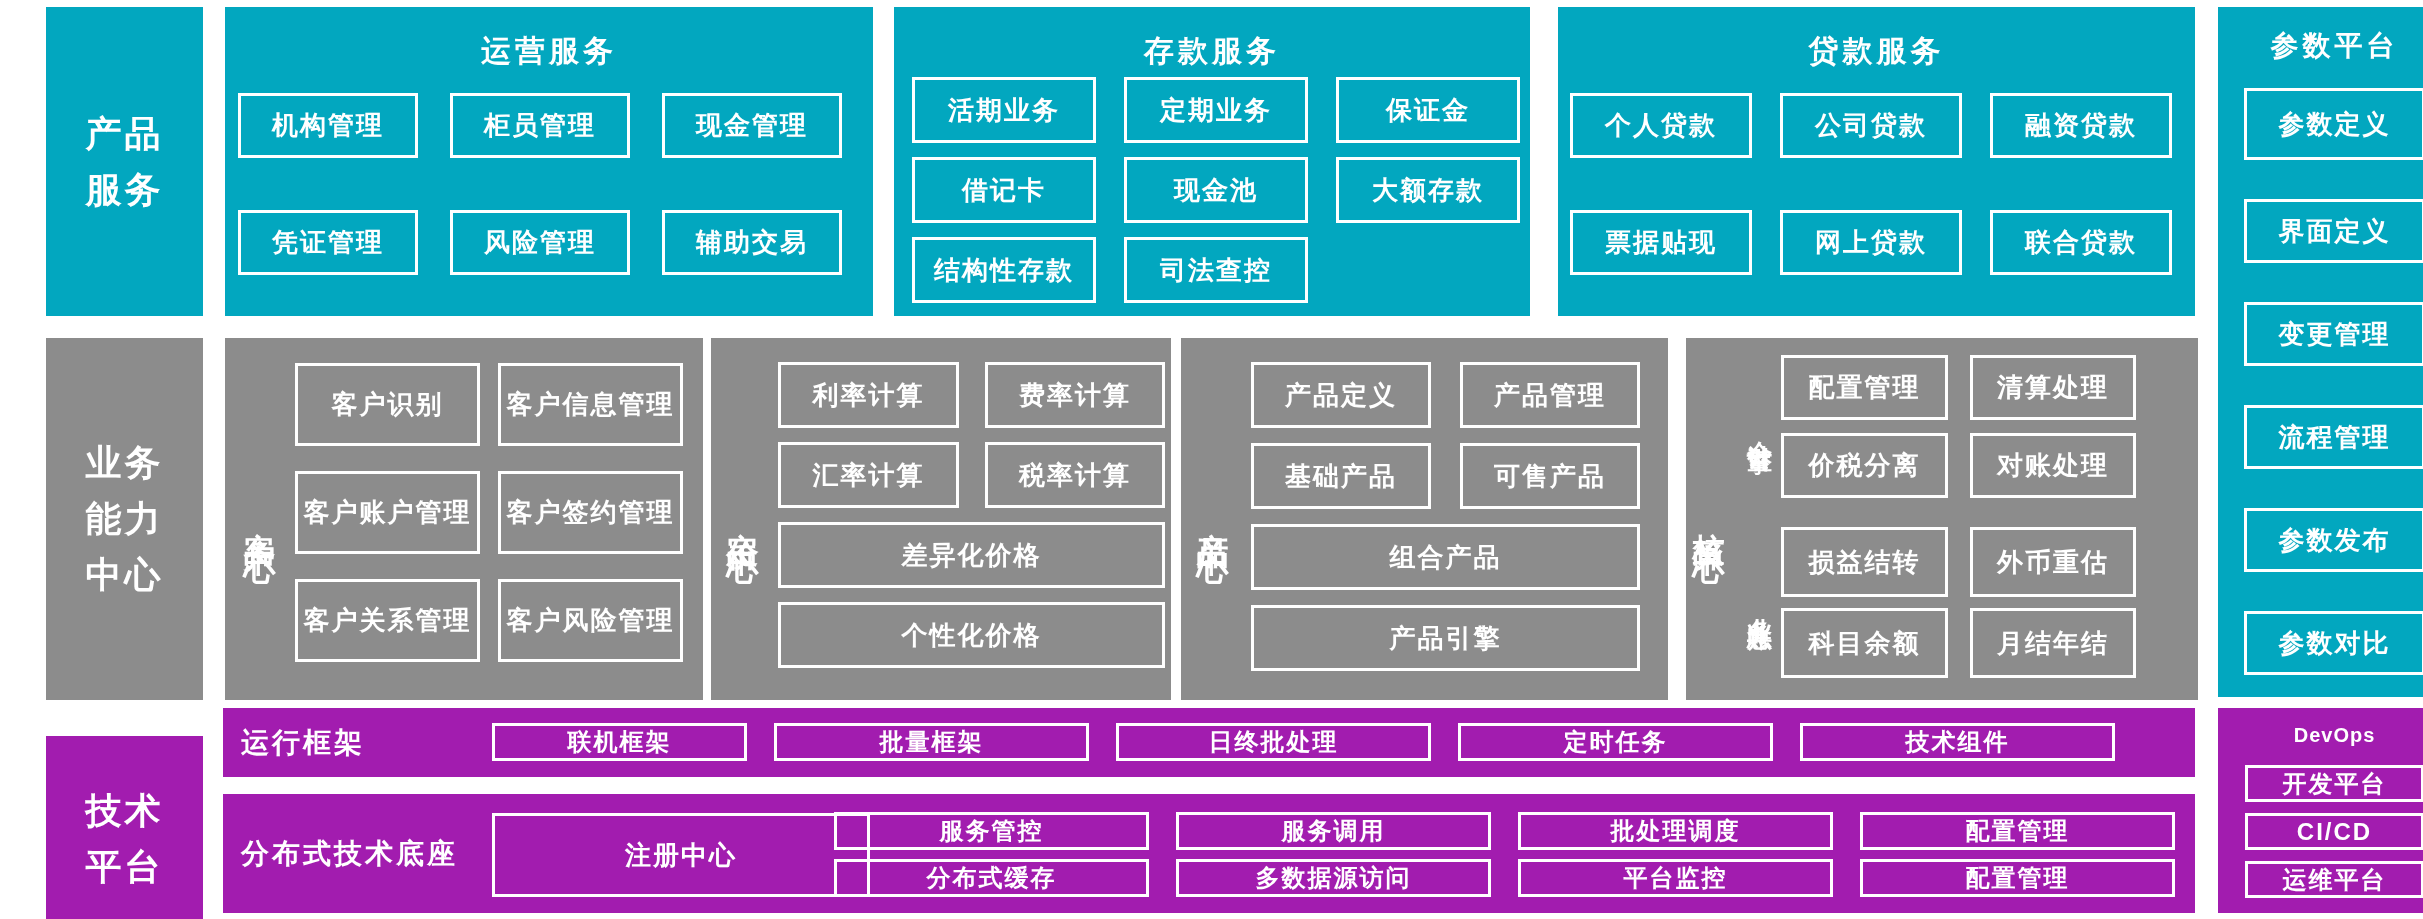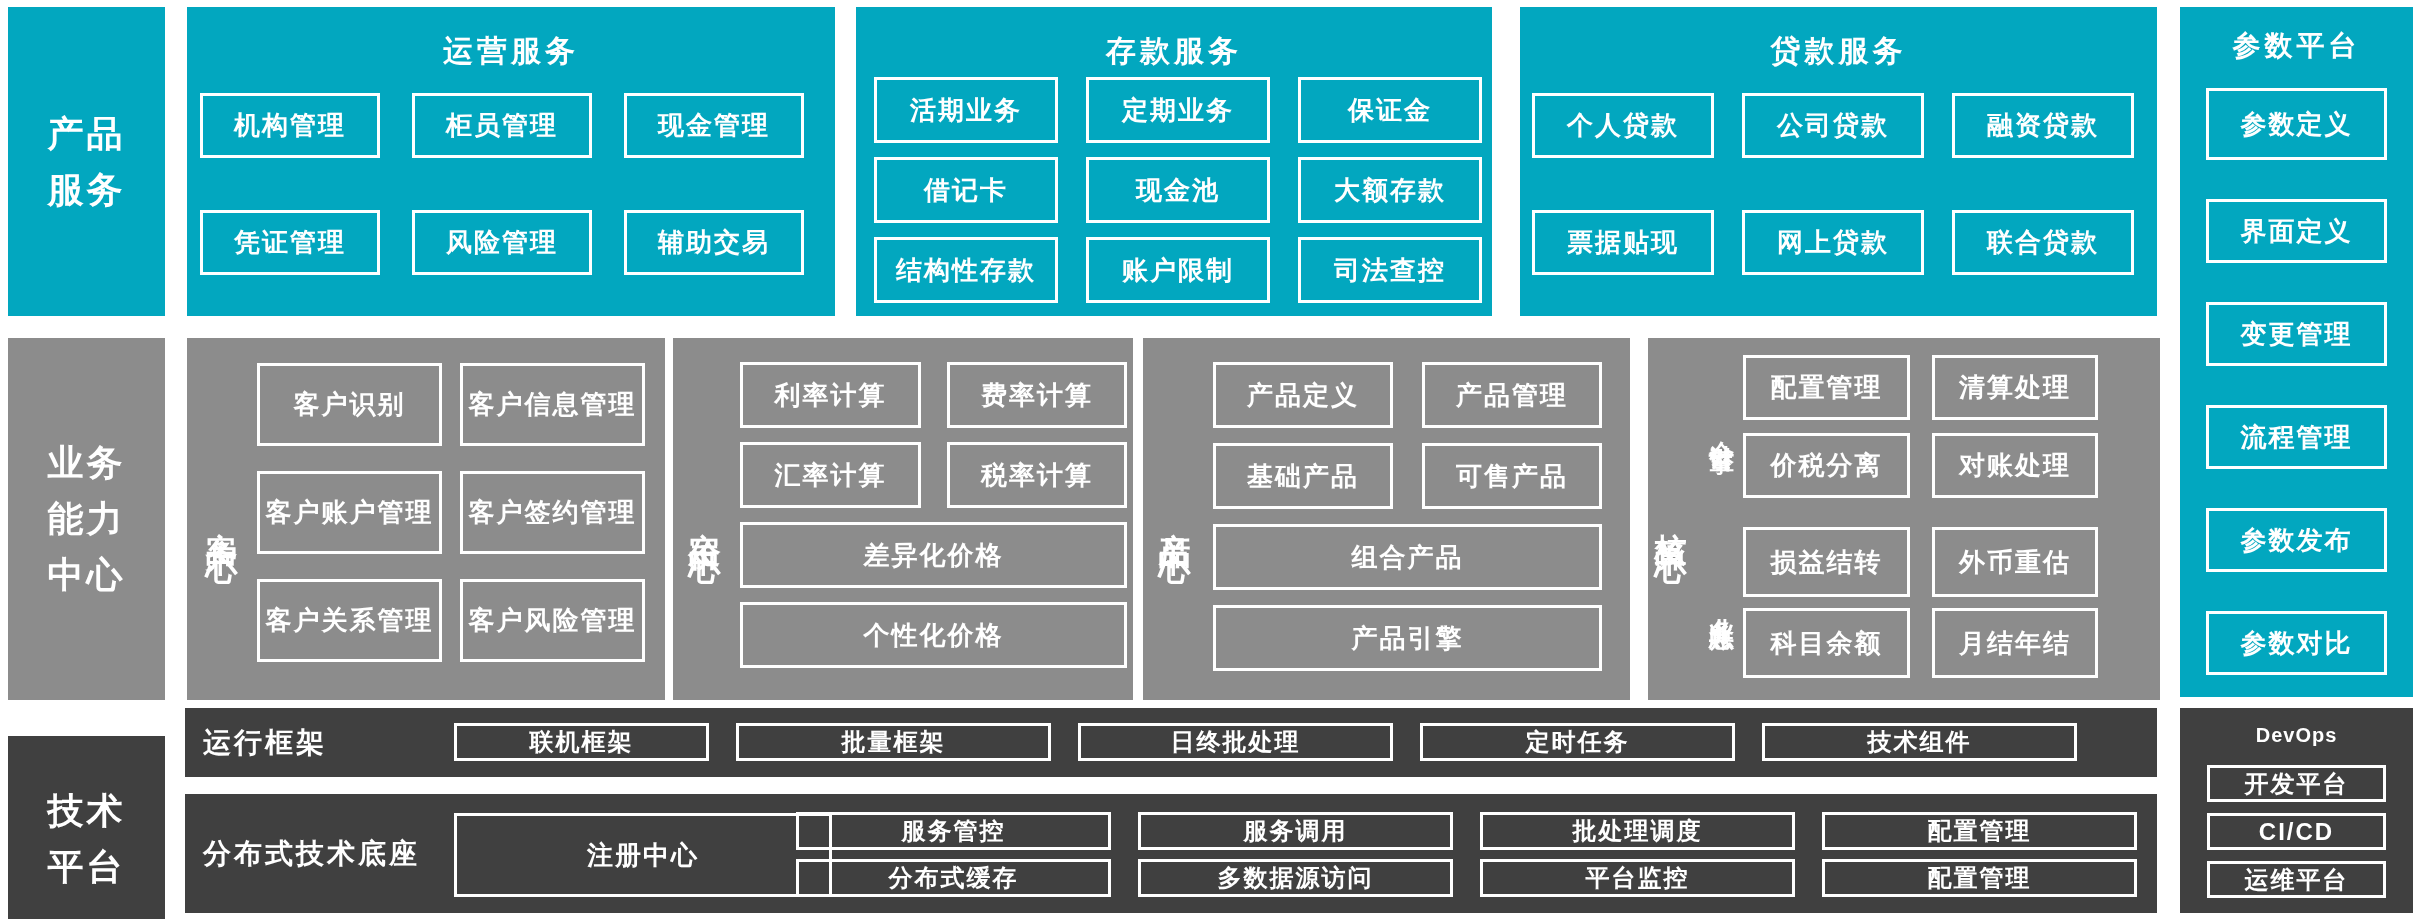--- a/index.html
+++ b/index.html
@@ -1,23 +1,23 @@
 <!DOCTYPE html>
 <html><head>
 <meta charset="utf-8">
 <style>
   html,body{margin:0;padding:0;background:#ffffff;}
   #canvas{
     position:relative;width:2423px;height:919px;background:#ffffff;overflow:hidden;
     font-family:"Liberation Sans","DejaVu Sans",sans-serif;font-weight:700;color:#ffffff;
   }
-  .blk{position:absolute;box-sizing:border-box;}
+  .blk{position:absolute;box-sizing:border-box;margin-left:38px;}
   .teal{background:#02a7bf;}
   .gray{background:#8c8c8c;}
-  .blue{background:#404040;padding-left:27px;}
+  .blue{background:#a21caf;padding-left:27px;}
   .rail-text{
     position:absolute;inset:0;display:flex;align-items:center;justify-content:center;
     white-space:pre-line;text-align:center;font-size:36px;line-height:1.55;letter-spacing:3px;
   }
   .sec-title{position:absolute;left:0;right:0;top:24px;text-align:center;font-size:30px;letter-spacing:4px;}
   .grid{position:absolute;display:grid;}
   .box{
     box-sizing:border-box;border:3px solid #ffffff;display:flex;align-items:center;justify-content:center;
     font-size:26px;letter-spacing:2px;white-space:nowrap;
   }
@@ -70,21 +70,20 @@
   <div class="blk teal" style="left:856px;top:7px;width:636px;height:309px">
     <div class="sec-title">存款服务</div>
     <div class="grid" style="left:18px;top:70px;grid-template-columns:repeat(3,184px);column-gap:28px;row-gap:14px;grid-auto-rows:66px">
       <div class="box">活期业务</div>
       <div class="box">定期业务</div>
       <div class="box">保证金</div>
       <div class="box">借记卡</div>
       <div class="box">现金池</div>
       <div class="box">大额存款</div>
       <div class="box">结构性存款</div>
-      <div class="box">账户限制</div>
       <div class="box">司法查控</div>
     </div>
   </div>
 
   <div class="blk teal" style="left:1520px;top:7px;width:637px;height:309px">
     <div class="sec-title">贷款服务</div>
     <div class="grid" style="left:12px;top:86px;grid-template-columns:repeat(3,182px);column-gap:28px;row-gap:52px;grid-auto-rows:65px">
       <div class="box">个人贷款</div>
       <div class="box">公司贷款</div>
       <div class="box">融资贷款</div>

